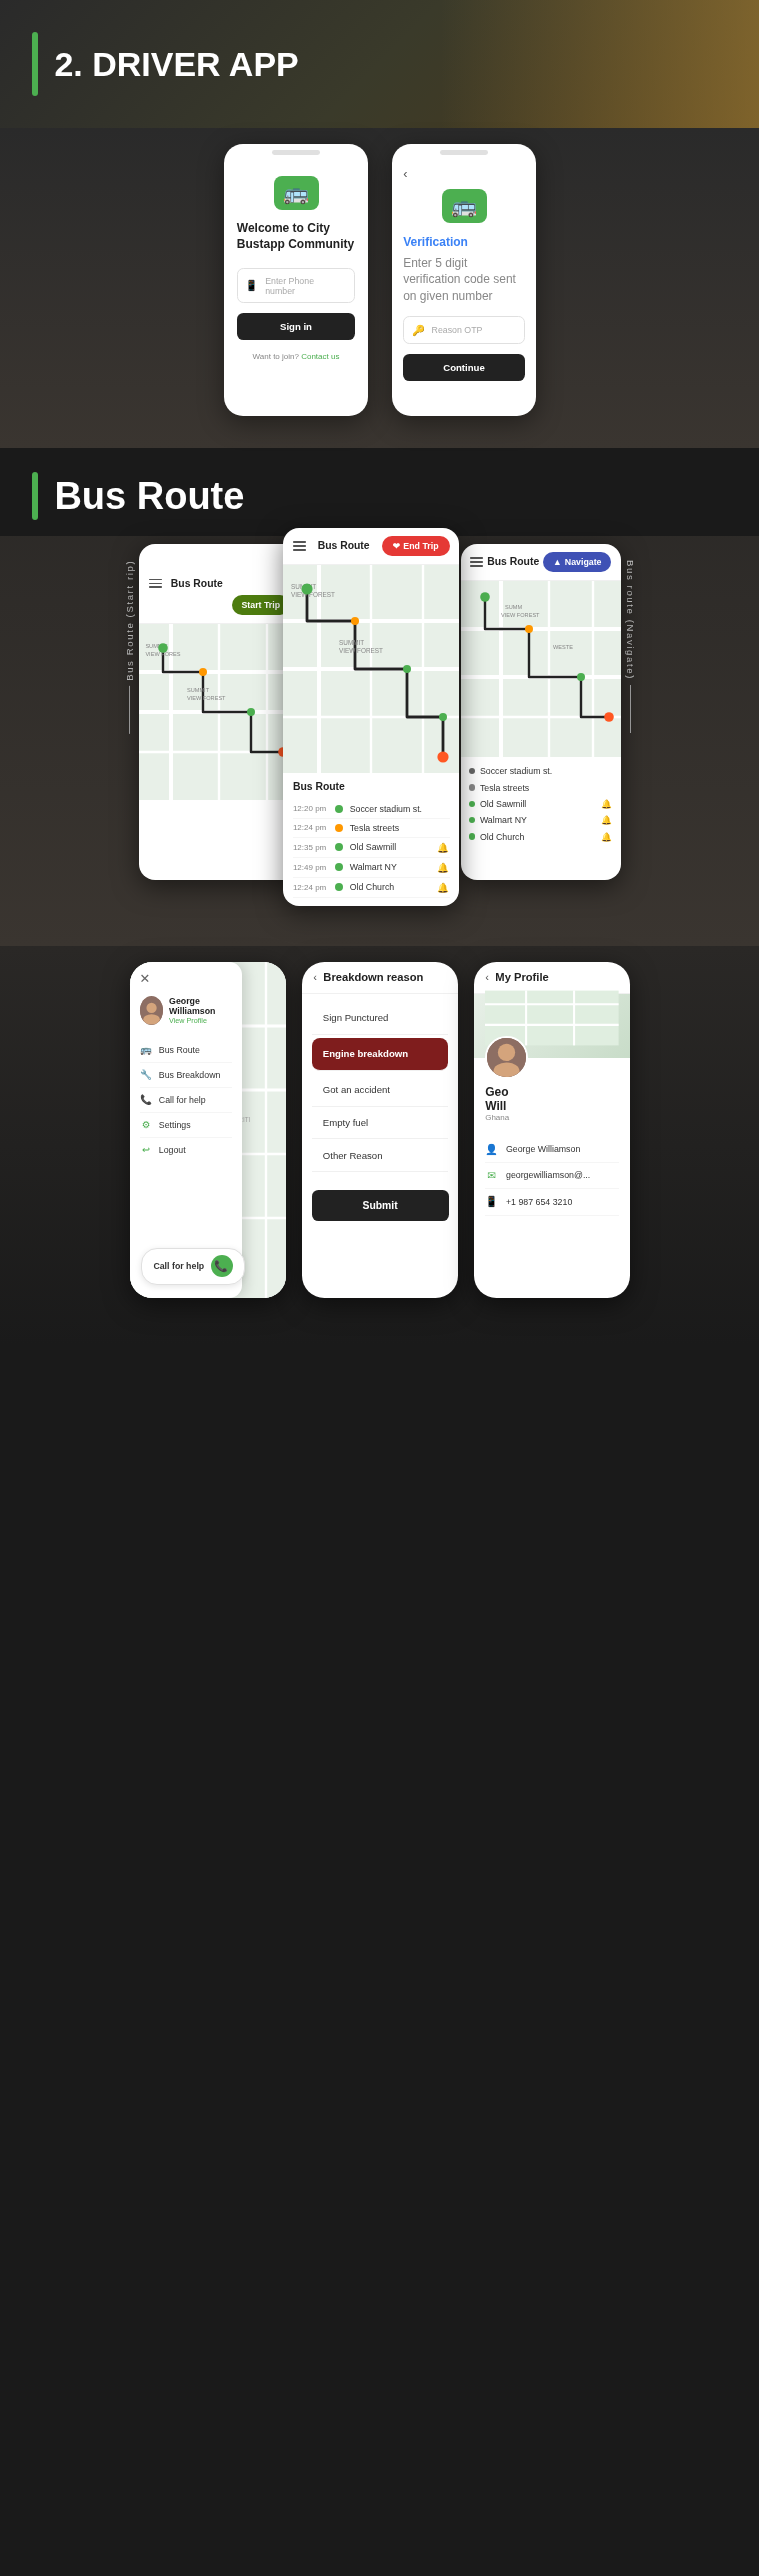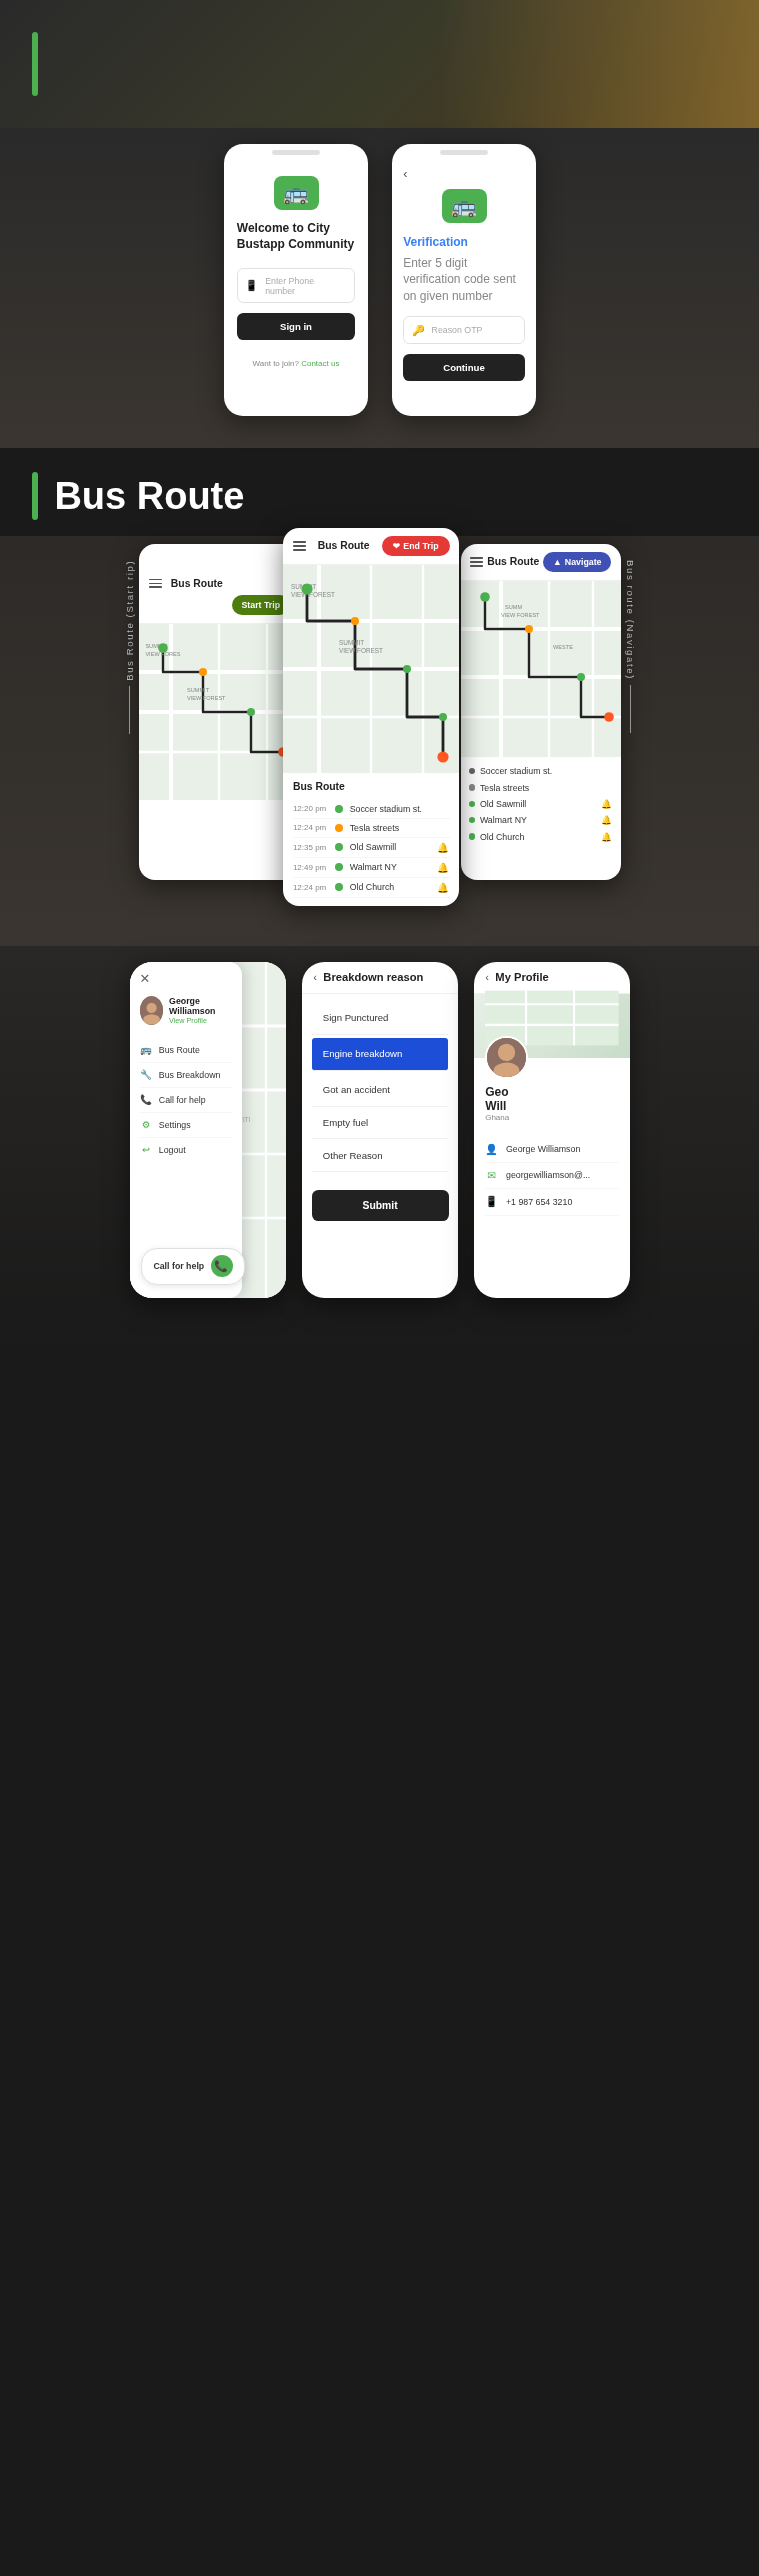--- a/index.html
+++ b/index.html
@@ -135,21 +135,21 @@
     .btn-signin {
       width: 100%;
       background: #222;
       color: #fff;
       border: none;
       border-radius: 6.4px;
       padding: 8px;
       font-size: 9.6px;
       font-weight: 600;
       cursor: pointer;
-      margin-bottom: 19px;
+      margin-bottom: 12px;
     }
     .login-footer {
       font-size: 8px;
       color: #888;
       text-align: center;
     }
     .login-footer a { color: #4CAF50; text-decoration: none; }
 
     
     .verify-screen {
@@ -511,24 +511,25 @@
       padding: 8px 9.6px;
     }
     .breakdown-option {
       padding: 10.4px 11.2px;
       border-bottom: 0.8px solid #f0f0f0;
       font-size: 9.6px;
       color: #333;
       cursor: pointer;
     }
     .breakdown-option.active {
-      background: #1d4ed8;
+      background: #7f1d1d;
       color: #fff;
-      border-radius: 3px;
+      border-radius: 8px;
       margin: 3.2px 0;
+      font-weight: bold;
     }
     .btn-submit {
       width: calc(100% - 19px);
       margin: 9.6px;
       background: #222;
       color: #fff;
       border: none;
       border-radius: 6.4px;
       padding: 10.4px;
       font-size: 10.4px;
@@ -656,20 +657,21 @@
       letter-spacing: 1.6px;
       padding: 8px 3.2px;
       text-align: center;
     }
   </style>
 </head>
 <body>
 
 <div class="hero-banner">
   <div class="hero-accent"></div>
+  <h1 class="hero-title">2. DRIVER APP</h1>
 </div>
 
 <div class="screens-row">
 
   <div class="phone">
     <div class="phone-notch"></div>
     <div class="login-screen">
       <div class="bus-icon-wrap">
         <div class="bus-icon">
           <span>🚌</span>

